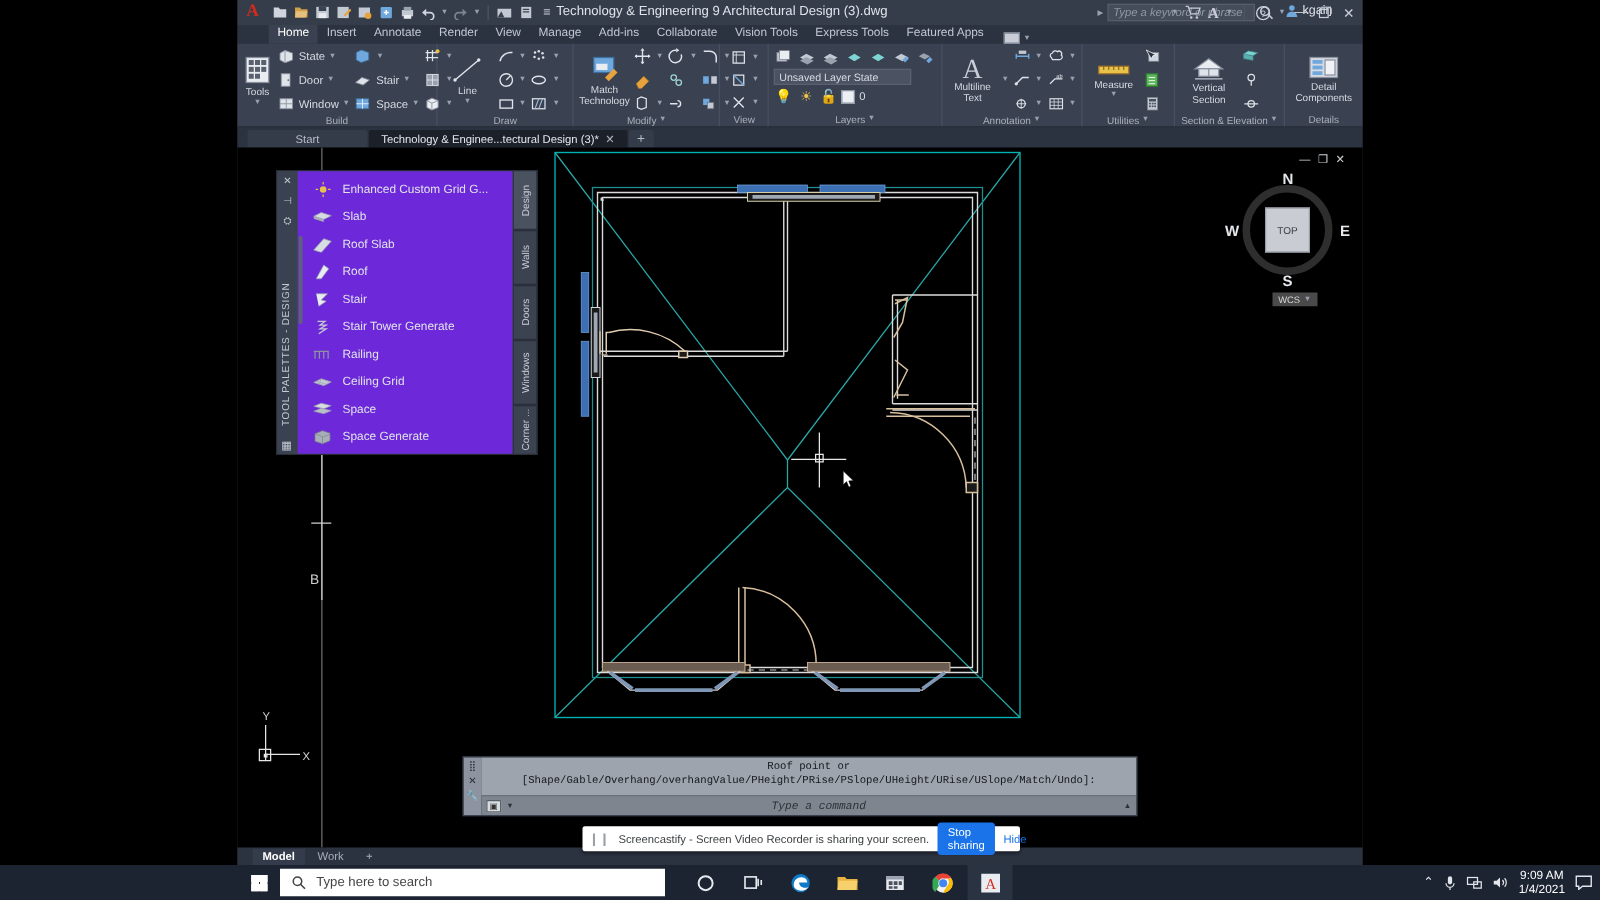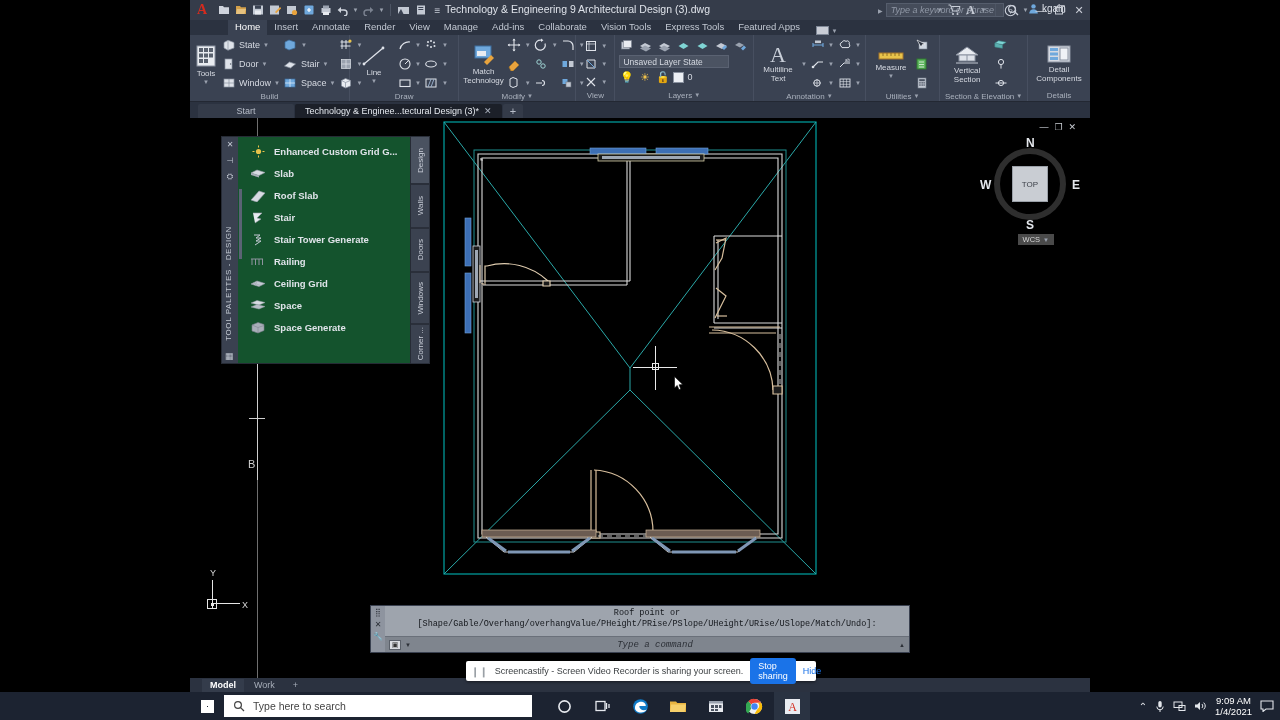--- a/index.html
+++ b/index.html
@@ -21,21 +21,21 @@
   .doctitle { position:absolute; left:255px; top:3px; font-size:10.5px; color:#dfe3ea; white-space:nowrap; }
   .srch-wrap { position:absolute; left:688px; top:3px; display:flex; align-items:center; gap:3px; }
   .srch-caret { font-size:6px; color:#9aa1ae; }
   .srch-box { width:118px; height:14px; background:#454c5a; border:1px solid #555d6c; font-size:9px; color:#9098a6; font-style:italic; padding:1px 4px; line-height:11px; }
   .tb-icon { font-size:10px; color:#c7ccd6; display:inline-flex; align-items:center; justify-content:center; }
   .tb-right { position:absolute; right:4px; top:0; height:20px; display:flex; align-items:center; gap:5px; }
   .winbtn { width:14px; height:16px; display:flex; align-items:center; justify-content:center; font-size:11px; color:#c9cdd6; }
   .user-chip { position:absolute; left:838px; top:3px; display:flex; align-items:center; gap:3px; font-size:10px; color:#dfe3ea; }
 
   
-  .ribtabs { height:15px; background:#2b3240; display:flex; align-items:flex-end; padding-left:38px; font-size:9.5px; }
+  .ribtabs { height:15px; background:#2b3240; display:flex; align-items:flex-end; padding-left:25px; font-size:9.5px; }
   .ribtab { padding:1px 7px 2px; color:#c2c8d2; line-height:12px; white-space:nowrap; }
   .ribtab.active { background:#3a4252; color:#ffffff; }
   .apps-chip { margin-left:9px; display:flex; align-items:center; gap:2px; }
   .apps-sq { width:13px; height:9px; background:#c9cdd6; border:1px solid #7e8796; }
 
   
   .ribbon { height:67px; background:#3a4252; display:flex; align-items:stretch; border-bottom:1px solid #232833; }
   .panel { position:relative; display:flex; flex-direction:column; border-right:1px solid #474f60; }
   .panel-body { flex:1; display:flex; align-items:center; padding:2px 4px 0; gap:3px; }
   .panel-title { height:11px; font-size:8px; color:#aab1bd; text-align:center; line-height:11px; display:flex; align-items:center; justify-content:center; gap:2px; }
@@ -61,21 +61,21 @@
 
   
   .canvas { position:relative; height:560px; background:#000000; overflow:hidden; }
 
   
   .palette { position:absolute; left:31px; top:18px; width:190px; height:228px; background:#434a58; border:1px solid #262b35; display:flex; }
   .pal-gutter { width:16px; background:#3a4150; display:flex; flex-direction:column; align-items:center; padding-top:3px; position:relative; }
   .pg-ico { font-size:8px; color:#c3c9d3; margin-bottom:7px; }
   .pal-vtitle { position:absolute; bottom:22px; left:2px; writing-mode:vertical-rl; transform:rotate(180deg); font-size:8px; letter-spacing:0.6px; color:#c3c9d3; white-space:nowrap; }
   .pal-bottom-ico { position:absolute; bottom:2px; left:3px; font-size:9px; color:#c3c9d3; }
-  .pal-list { flex:1; background:#14532d; padding:3px 0 0 0;font-weight:bold; }
+  .pal-list { flex:1; background:#6d28d9; padding:3px 0 0 0; }
   .pal-item { height:22px; display:flex; align-items:center; gap:8px; padding-left:12px; }
   .pal-ico { width:16px; height:14px; display:flex; align-items:center; justify-content:center; font-size:12px; color:#d7dbe2; }
   .pal-lbl { font-size:9.5px; color:#e0e4ea; white-space:nowrap; }
   .pal-scroll { position:absolute; left:17px; top:52px; width:3px; height:70px; background:#5b6374; }
   .pal-tabs { position:absolute; left:221px; top:18px; width:19px; height:228px; }
   .ptab { width:19px; background:#3b4250; border:1px solid #2a2f3a; border-left:none; display:flex; align-items:center; justify-content:center; }
   .ptab span { writing-mode:vertical-rl; transform:rotate(180deg); font-size:8px; color:#c9ced8; white-space:nowrap; }
   .ptab.active { background:#4a5260; color:#fff; }
 
   
@@ -1050,20 +1050,28 @@
             </span>
             <span class="pal-lbl">Slab</span>
           </div>
           <div class="pal-item">
             <span class="pal-ico">
               <svg width="16" height="13" viewBox="0 0 16 13">
                   <path d="M1 11l8-9 6 2-8 9z" fill="#d7dbe2" stroke="#9aa0ab" stroke-width=".6"></path>
                 </svg>
             </span>
             <span class="pal-lbl">Roof Slab</span>
+          </div>
+          <div class="pal-item">
+            <span class="pal-ico">
+              <svg width="14" height="13" viewBox="0 0 14 13">
+                  <path d="M2 12L8 1l4 3-6 8z" fill="#e8ebf0" stroke="#9aa0ab" stroke-width=".6"></path>
+                </svg>
+            </span>
+            <span class="pal-lbl">Roof</span>
           </div>
           <div class="pal-item">
             <span class="pal-ico">
               <svg width="14" height="13" viewBox="0 0 14 13">
                   <path d="M2 2h9L6 7l4 1-6 4" fill="#e8ebf0" stroke="#9aa0ab" stroke-width=".6"></path>
                 </svg>
             </span>
             <span class="pal-lbl">Stair</span>
           </div>
           <div class="pal-item">

